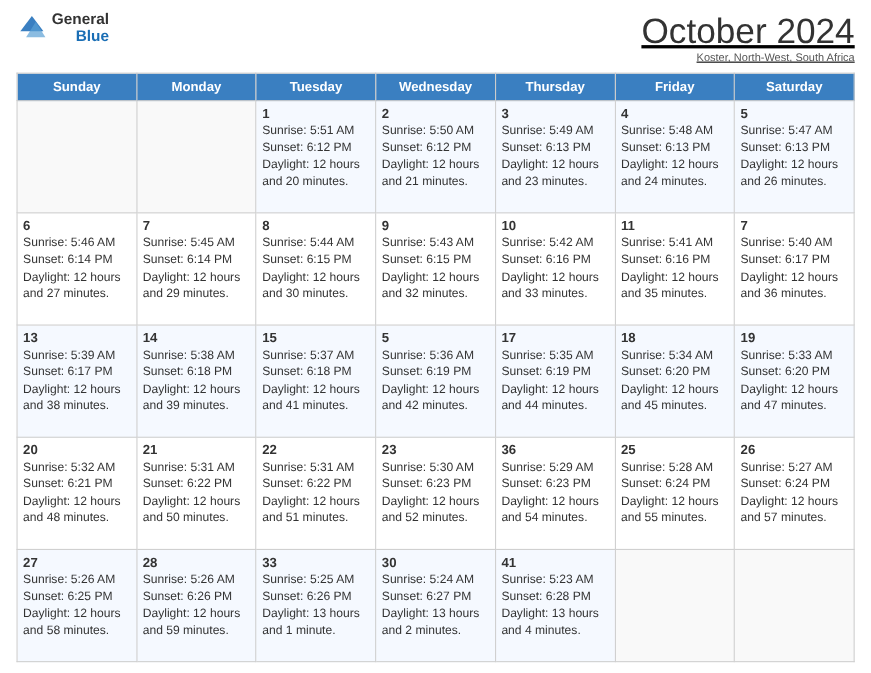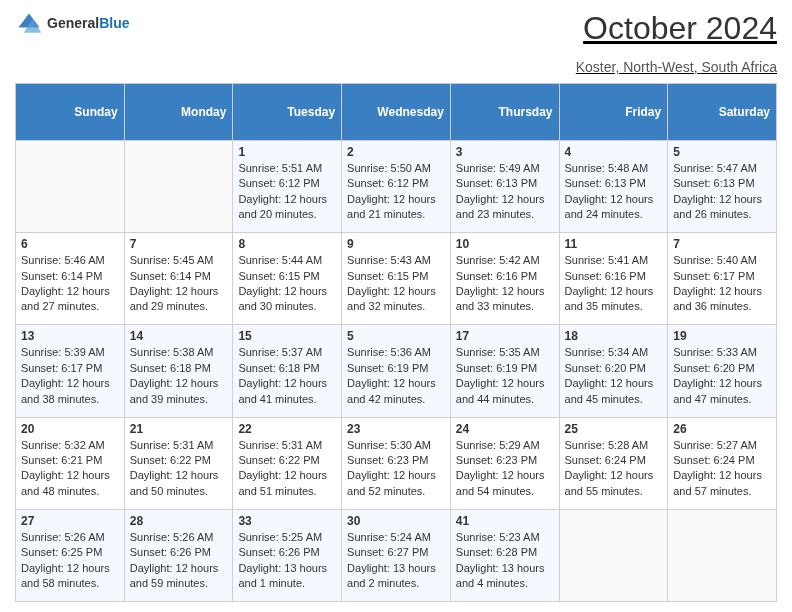--- a/index.html
+++ b/index.html
@@ -23,20 +23,21 @@
       align-items: flex-start;
       margin-bottom: 8px;
     }
     .logo {
       display: flex;
       align-items: center;
       gap: 4px;
     }
     .logo-text {
       display: flex;
+      flex-direction: column;
       font-size: 14px;
       font-weight: bold;
       line-height: 1.1;
       text-align: right;
     }
     .logo-general { color: #333; }
     .logo-blue { color: #1a6eb5; }
     .logo-icon {
       width: 28px;
       height: 28px;
@@ -44,35 +45,34 @@
     .title-block {
       text-align: right;
       text-decoration: underline;
     }
     .main-title {
       font-size: 32px;
       font-weight: normal;
       color: #333;
     }
     .subtitle {
-      font-size: 14px;
+      font-size: 10px;
       color: #555;
-      margin-top: 12px;
     }
     .calendar {
       flex: 1;
       border-collapse: collapse;
       width: 100%;
       font-size: 10px;
     }
     .calendar th {
       background-color: #3a7fc1;
       color: #fff;
-      text-align: right;
-      padding: 21px 6px;
+      text-align: center;
+      padding: 5px 6px;
       font-size: 12px;
       border: 1px solid #ccc;
     }
     .calendar td {
       vertical-align: top;
       border: 1px solid #d0d0d0;
       padding: 4px 5px;
       width: calc(100% / 7);
       height: 80px;
       background: #fff;
@@ -228,21 +228,21 @@
           </td>
           <td>
             <span class="day-number">22</span>
             <div class="day-info">Sunrise: 5:31 AM<br>Sunset: 6:22 PM<br>Daylight: 12 hours and 51 minutes.</div>
           </td>
           <td>
             <span class="day-number">23</span>
             <div class="day-info">Sunrise: 5:30 AM<br>Sunset: 6:23 PM<br>Daylight: 12 hours and 52 minutes.</div>
           </td>
           <td>
-            <span class="day-number">24</span>
+            <span class="day-number">36</span>
             <div class="day-info">Sunrise: 5:29 AM<br>Sunset: 6:23 PM<br>Daylight: 12 hours and 54 minutes.</div>
           </td>
           <td>
             <span class="day-number">25</span>
             <div class="day-info">Sunrise: 5:28 AM<br>Sunset: 6:24 PM<br>Daylight: 12 hours and 55 minutes.</div>
           </td>
           <td>
             <span class="day-number">26</span>
             <div class="day-info">Sunrise: 5:27 AM<br>Sunset: 6:24 PM<br>Daylight: 12 hours and 57 minutes.</div>
           </td>

